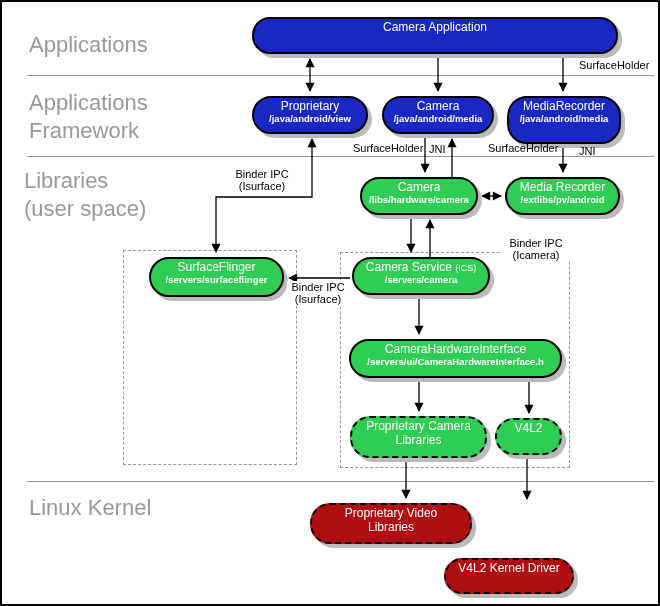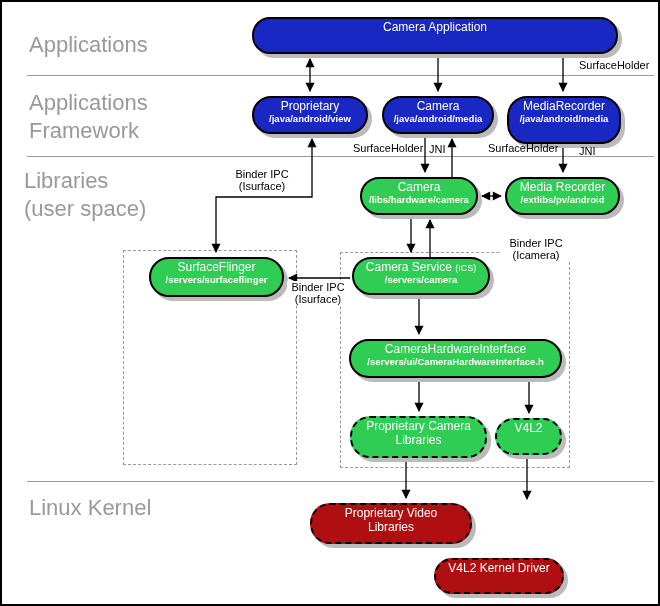--- a/index.html
+++ b/index.html
@@ -117,21 +117,21 @@
   <div class="node green dashedb" style="left:348px;top:414px;width:137px;height:42px">
     <div class="nt" style="white-space:normal">Proprietary Camera Libraries</div>
   </div>
   <div class="node green dashedb" style="left:493px;top:416px;width:67px;height:37px">
     <div class="nt">V4L2</div>
   </div>
 
   <div class="node red dashedb" style="left:308px;top:501px;width:162px;height:41px">
     <div class="nt" style="white-space:normal;max-width:120px">Proprietary Video Libraries</div>
   </div>
-  <div class="node red dashedb" style="left:432px;top:556px;width:130px;height:36px">
+  <div class="node red dashedb" style="left:442px;top:556px;width:130px;height:36px">
     <div class="nt">V4L2 Kernel Driver</div>
   </div>
 
   <div class="elabel" style="left:577px;top:57px">SurfaceHolder</div>
   <div class="elabel" style="left:351px;top:140px">SurfaceHolder</div>
   <div class="elabel" style="left:427px;top:141px">JNI</div>
   <div class="elabel" style="left:486px;top:140px">SurfaceHolder</div>
   <div class="elabel" style="left:577px;top:143px">JNI</div>
   <div class="elabel ctrlbl" style="left:224px;top:166px;width:72px">
     <div>Binder IPC</div>

